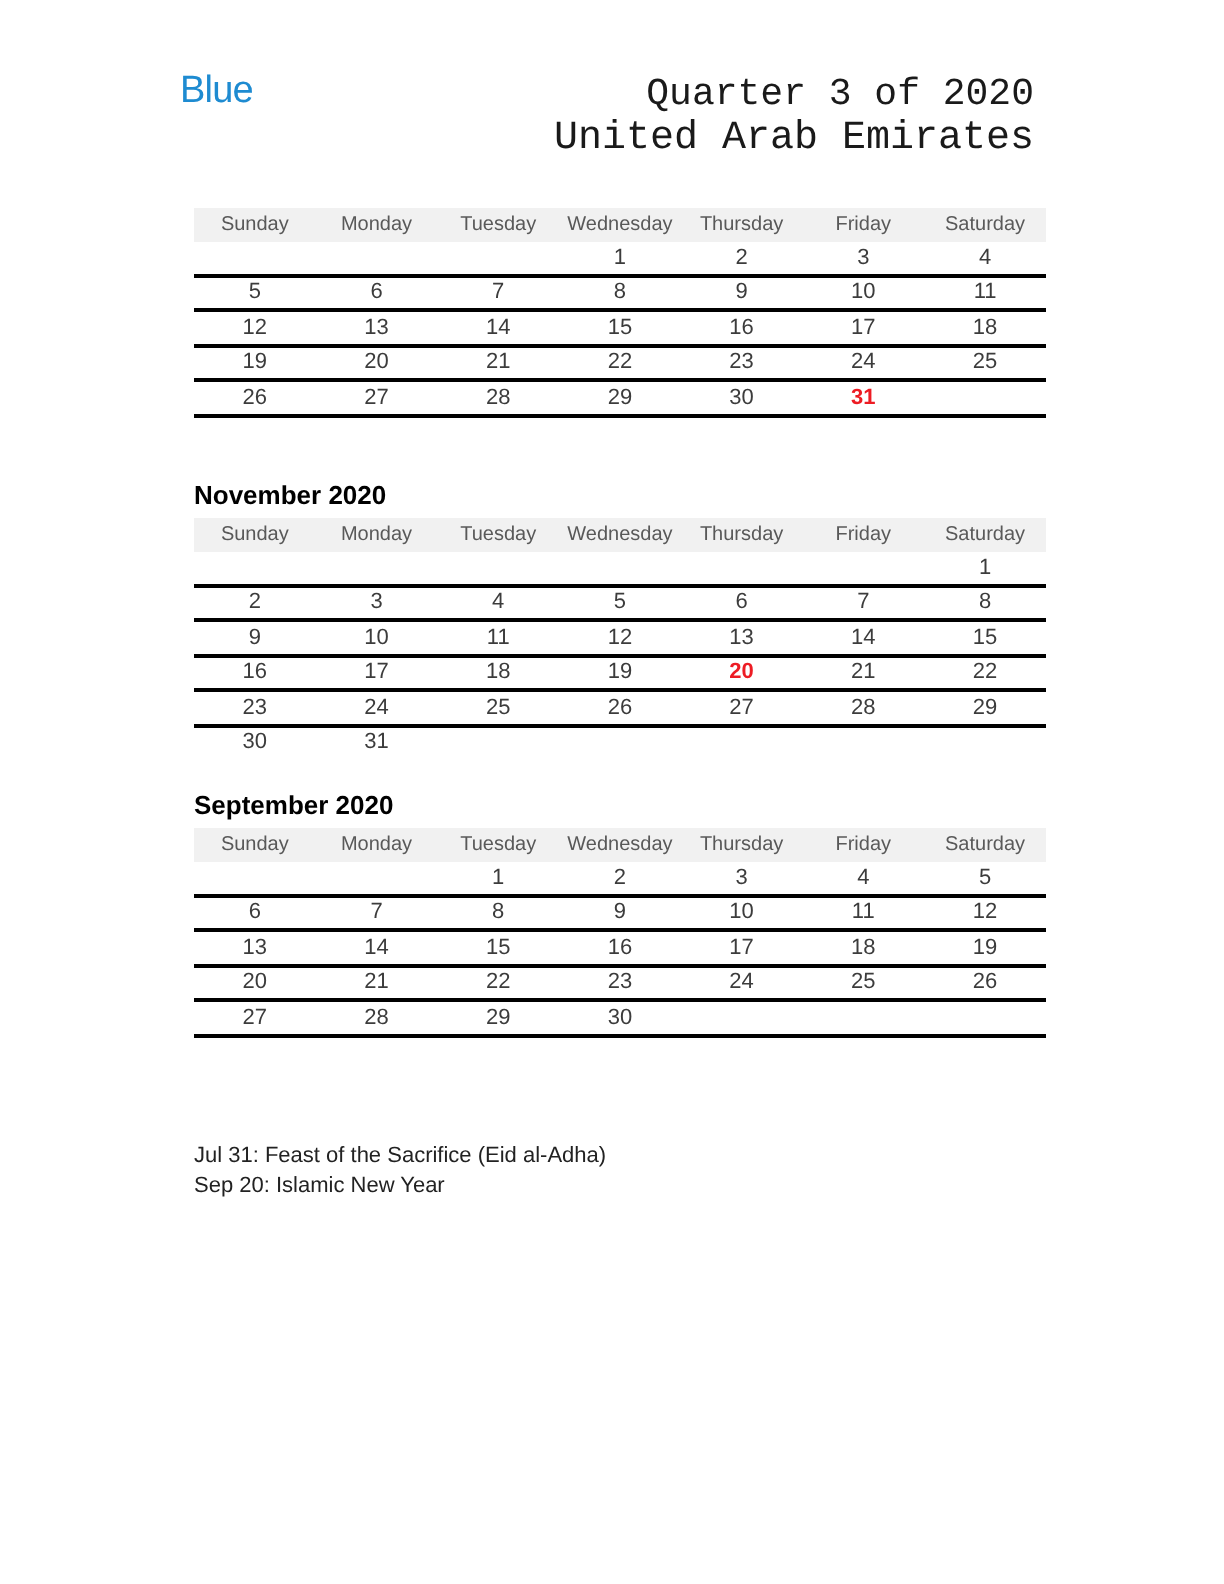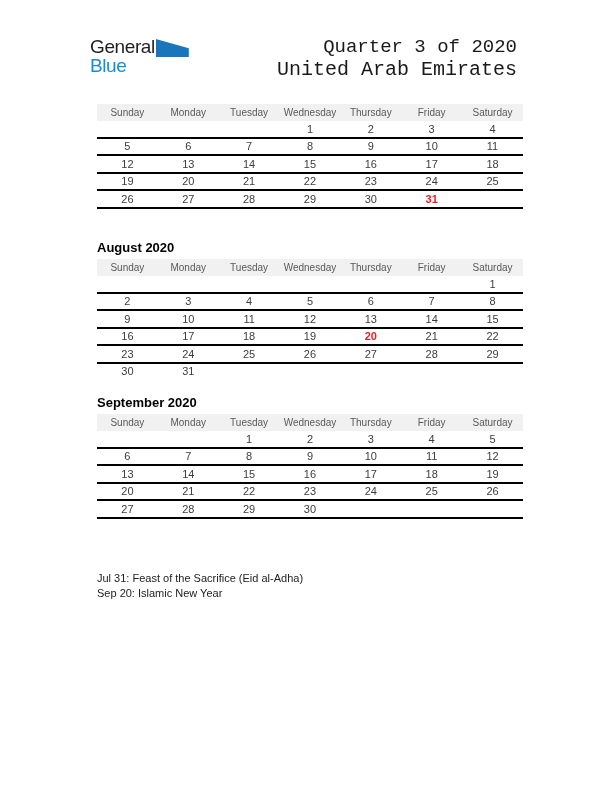--- a/index.html
+++ b/index.html
@@ -63,24 +63,20 @@
     font-size: 11px; line-height: 14.5px; color: #222222;
   }
 </style>
 </head>
 <body>
 
 <div class="page">
 
   <div class="header">
     <div class="logo">
-      <div class="logo-top">
-        <span class="logo-general">General</span>
-        <span class="logo-triangle"></span>
-      </div>
       <div class="logo-blue">Blue</div>
     </div>
     <div class="title-block">
       <div class="title">Quarter 3 of 2020</div>
       <div class="subtitle">United Arab Emirates</div>
     </div>
   </div>
 
   <div class="months">
     <div class="month-section">
@@ -148,21 +144,21 @@
               <td></td>
               <td></td>
               <td></td>
               <td></td>
               <td></td>
             </tr>
           </tbody>
         </table>
     </div>
     <div class="month-section">
-      <h2 class="month-name">August 2020</h2>
+      <h2 class="month-name">November 2020</h2>
       <table class="cal">
           <thead>
             <tr>
               <th>Sunday</th>
               <th>Monday</th>
               <th>Tuesday</th>
               <th>Wednesday</th>
               <th>Thursday</th>
               <th>Friday</th>
               <th>Saturday</th>

